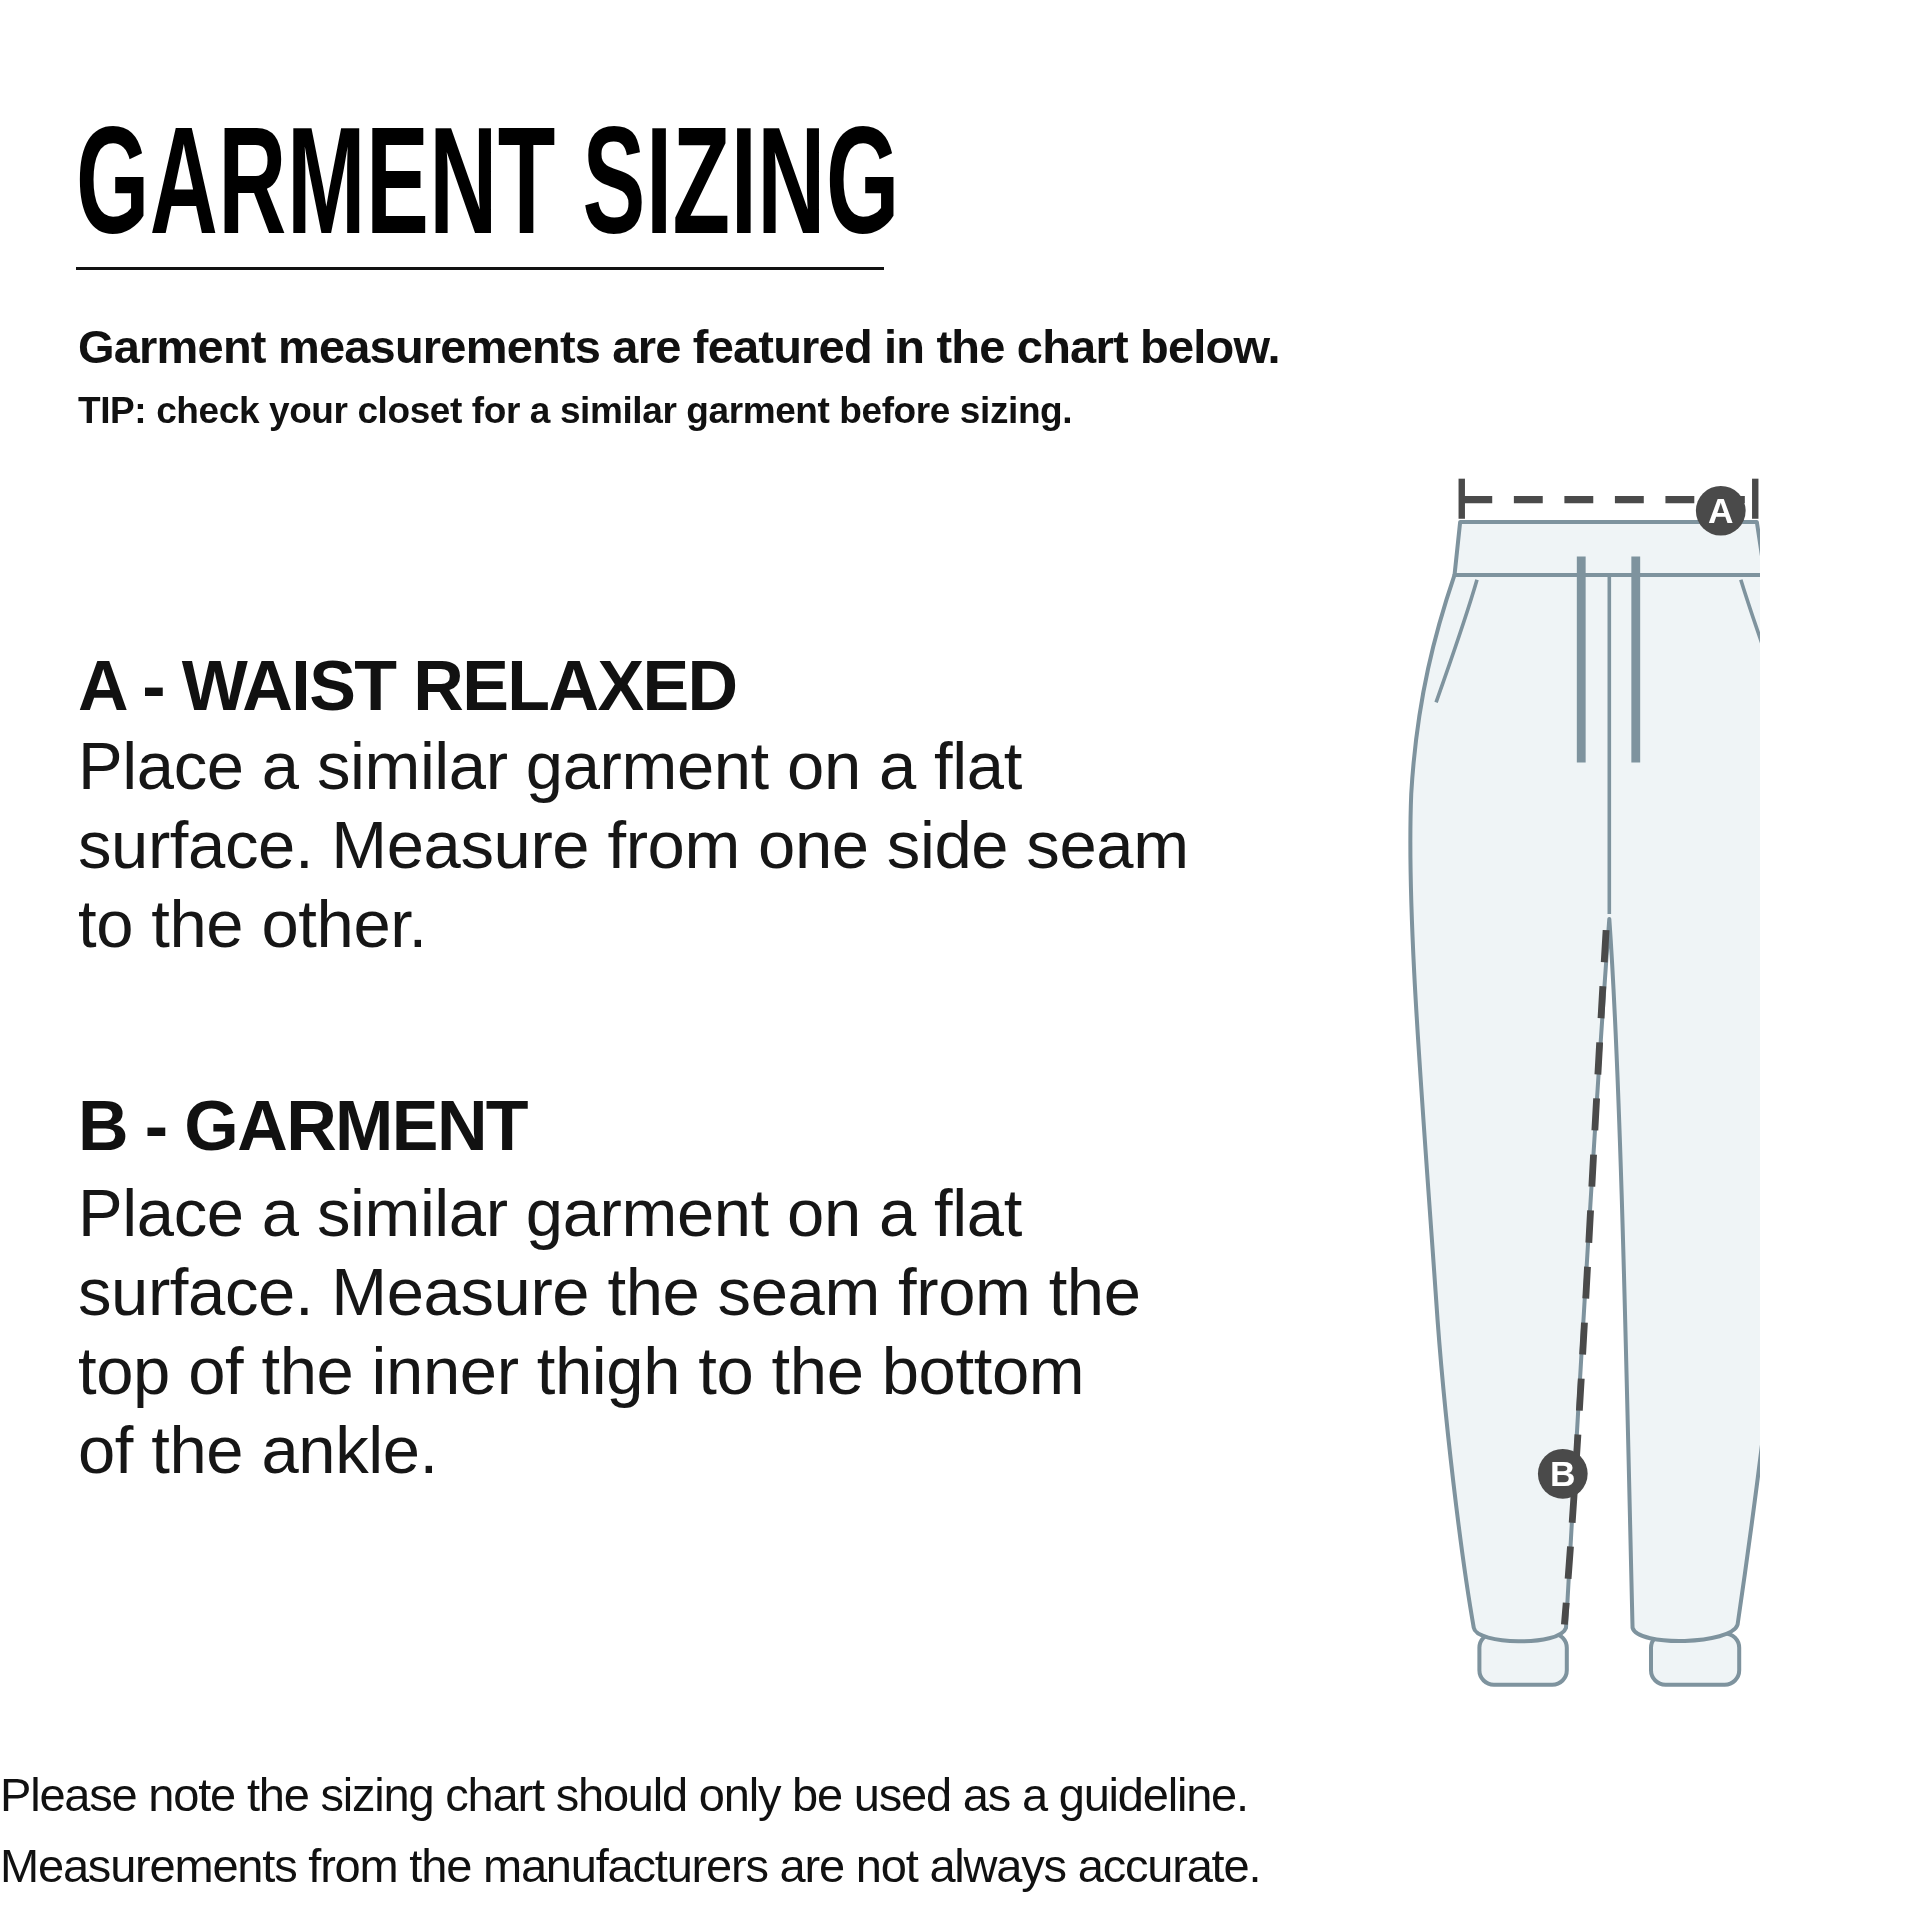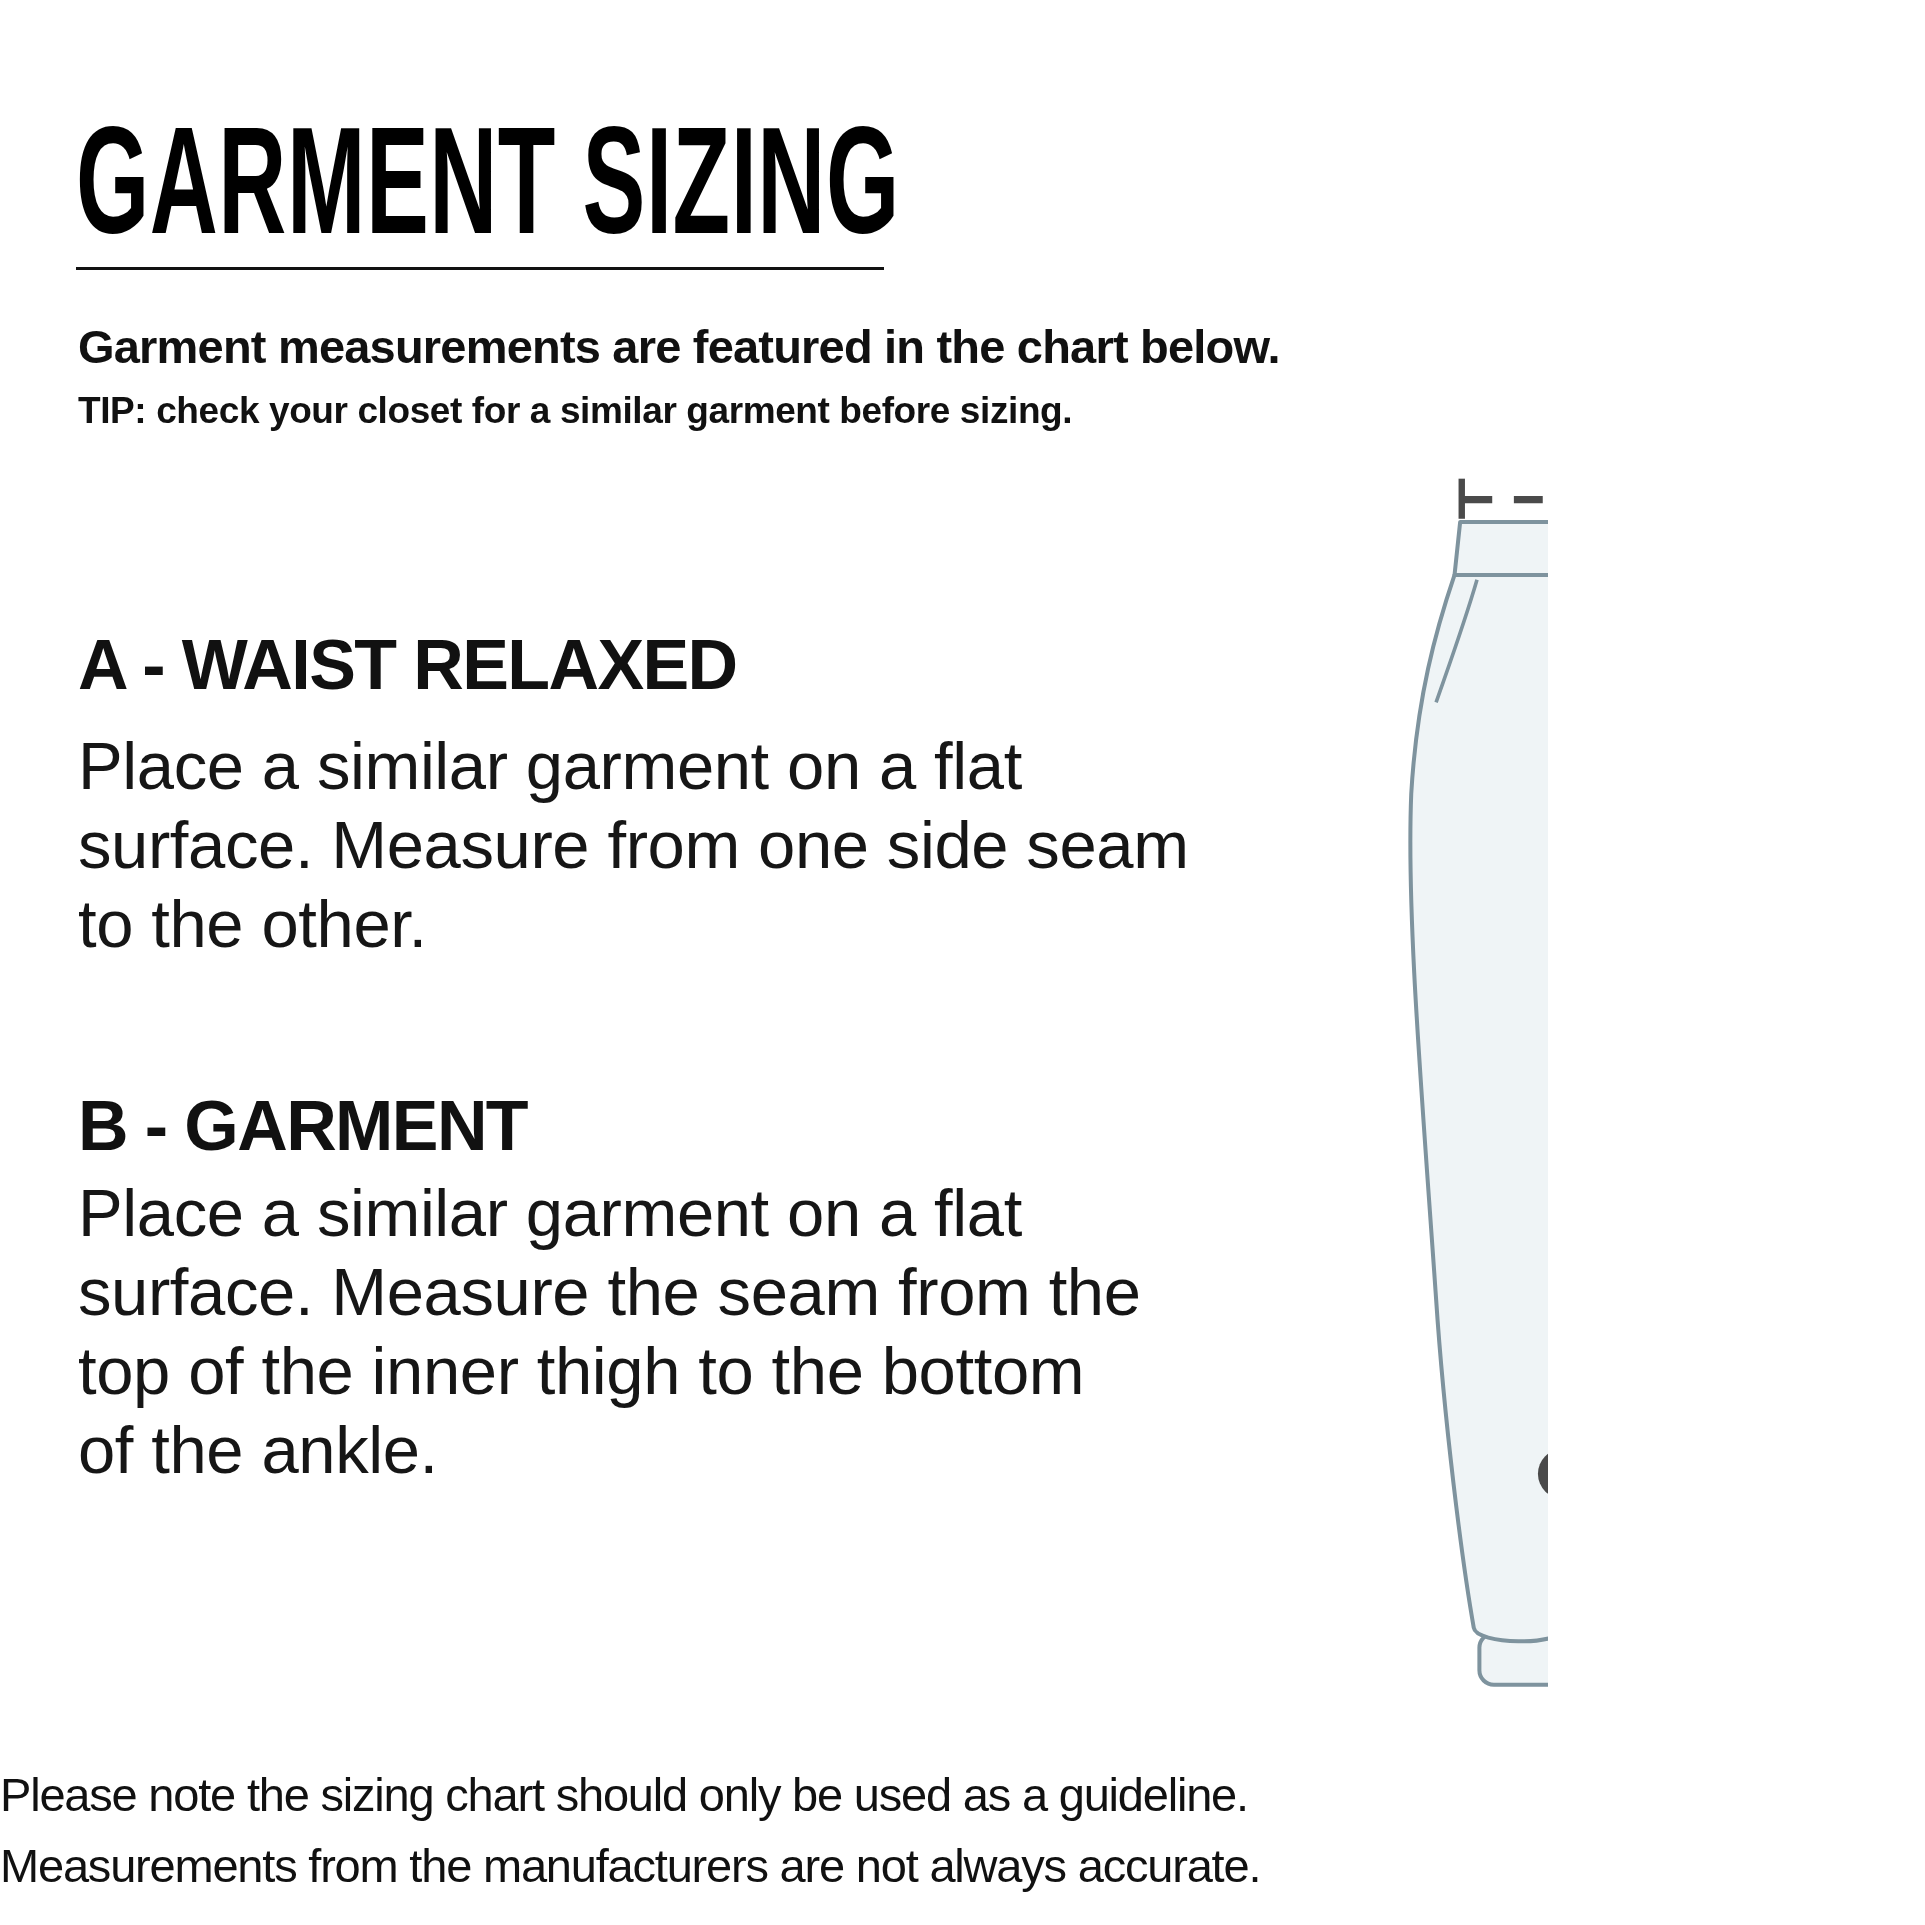--- a/index.html
+++ b/index.html
@@ -1,26 +1,26 @@
 <!DOCTYPE html>
 <html style="font-size:13px"><head>
 <meta charset="utf-8">
 <style>
   html,body{margin:0;padding:0;background:#fff;}
   body{width:1926px;height:1926px;position:relative;font-family:"Liberation Sans",sans-serif;color:#111;}
-  .page{position:absolute;inset:0;width:1548px;height:1926px;background:#ffffff;overflow:hidden;}
+  .page{position:absolute;inset:0;width:1760px;height:1926px;background:#ffffff;overflow:hidden;}
   .abs{position:absolute;}
   .ml{white-space:pre-line;}
   .title{left:76px;top:104px;font-size:152px;font-weight:700;line-height:1;color:#000;
          transform:scaleX(0.62);transform-origin:left top;letter-spacing:0.8px;white-space:nowrap;}
   .rule{left:76px;top:267px;width:808px;height:3.2px;background:#111;}
   .subtitle{left:78px;top:323px;font-size:47px;font-weight:700;line-height:1;letter-spacing:-0.8px;white-space:nowrap;}
   .tip{left:78px;top:392px;font-size:37px;font-weight:700;line-height:1;letter-spacing:-0.4px;white-space:nowrap;}
   .h2{font-size:70px;font-weight:700;line-height:1;letter-spacing:-1.6px;white-space:nowrap;}
-  .h2a{left:78px;top:630px;}
+  .h2a{left:78px;top:651px;}
   .h2b{left:78px;top:1091px;}
   .para{font-size:67px;font-weight:400;line-height:79px;letter-spacing:-0.4px;color:#161616;margin-top:8px;}
   .pa{left:78px;top:718px;}
   .pb{left:78px;top:1165px;}
   .footer{left:0;top:1759px;width:1926px;text-align:left;font-size:47px;font-weight:400;
           line-height:71px;letter-spacing:-1.2px;}
   svg.diagram{position:absolute;left:1396px;top:465px;width:425px;height:1235px;}
   .shape{fill:#EFF4F6;stroke:#7E939E;stroke-width:5;stroke-linejoin:round;}
   .seam{fill:none;stroke:#7E939E;stroke-width:4.5;}
   .string{stroke:#7E939E;stroke-width:11;}

